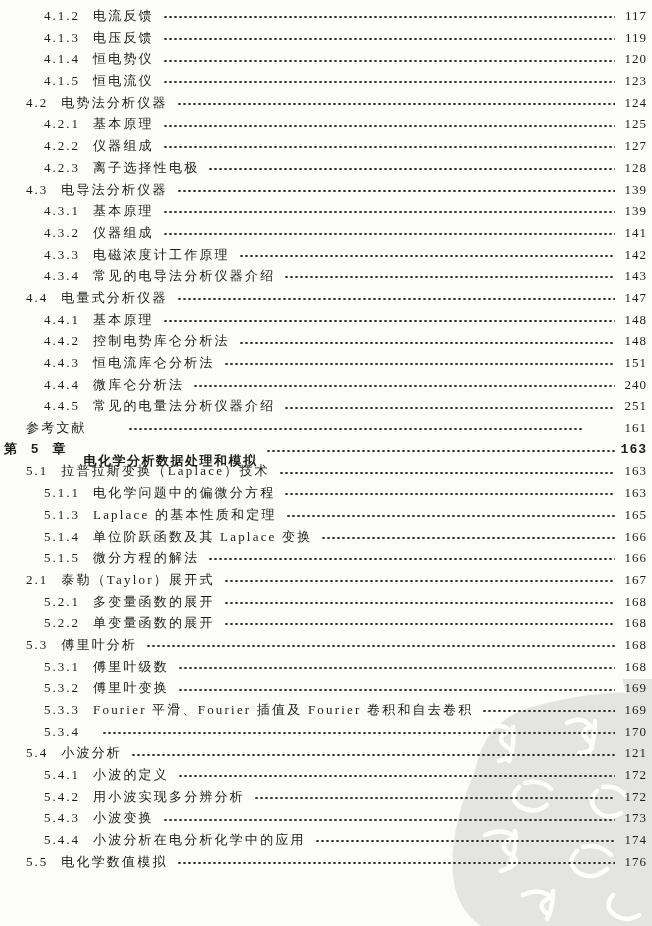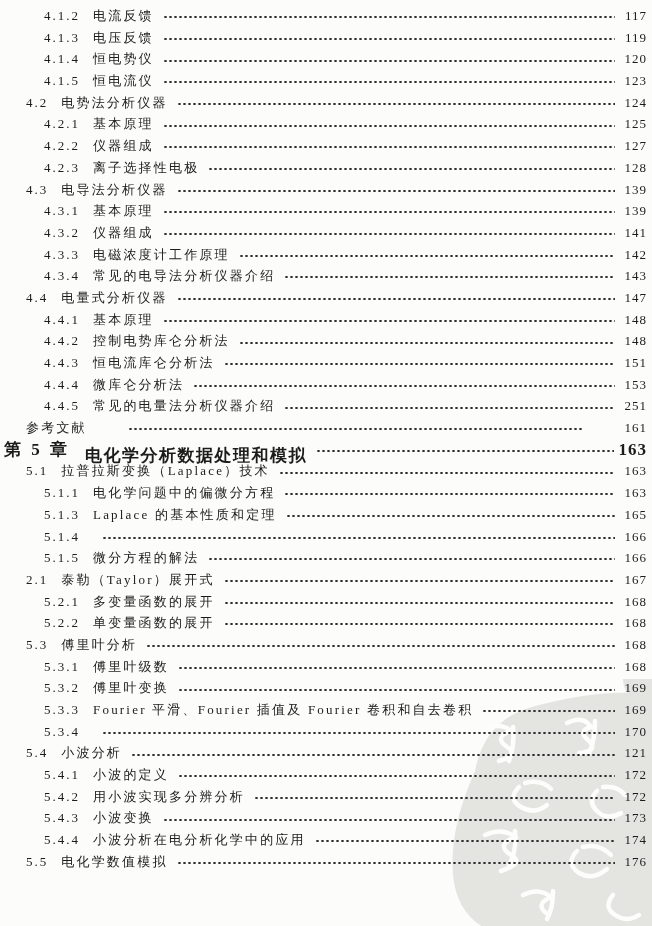--- a/index.html
+++ b/index.html
@@ -19,21 +19,20 @@
   .toc {
     position: absolute;
     left: 0; top: 0; right: 0; bottom: 0;
     padding: 5px 5px 0 4px;
     display: flex;
     flex-direction: column;
     z-index: 2;
   }
   .row {
     display: flex;
-    align-items: center;
     height: 21.7px;
     font-size: 13px;
     line-height: 21.7px;
     white-space: nowrap;
   }
   .num {
     letter-spacing: 2px;
     margin-right: 13px;
     flex: 0 0 auto;
   }
@@ -53,21 +52,21 @@
     background-position: left 60%;
     min-width: 12px;
   }
   .pageno {
     flex: 0 0 auto;
     min-width: 27px;
     text-align: right;
     letter-spacing: 1px;
   }
   
-  .lvl1 { font-weight: bold; font-size: 17px; padding-left: 0; }
+  .lvl1 { font-weight: bold; font-size: 13px; padding-left: 0; font-family: Liberation Mono, monospace; }
   .lvl1 .num { letter-spacing: 3px; margin-right: 15px; }
   .lvl1 .title { letter-spacing: 1.5px; margin-top: 12px; }
   .lvl2 { padding-left: 22px; }
   .lvl3 { padding-left: 40px; }
   .lvlref { padding-left: 22px; gap: 32px; }
   
   .watermark {
     position: absolute;
     right: -10px; bottom: -8px;
     width: 235px; height: 255px;
@@ -198,21 +197,21 @@
       <span class="num">4.4.3</span>
       <span class="title">恒电流库仑分析法</span>
       <span class="leader"></span>
       <span class="pageno">151</span>
     </div>
 
     <div class="row lvl3">
       <span class="num">4.4.4</span>
       <span class="title">微库仑分析法</span>
       <span class="leader"></span>
-      <span class="pageno">153</span>
+      <span class="pageno">240</span>
     </div>
 
     <div class="row lvl3">
       <span class="num">4.4.5</span>
       <span class="title">常见的电量法分析仪器介绍</span>
       <span class="leader"></span>
       <span class="pageno">251</span>
     </div>
 
     <div class="row lvlref">
@@ -246,20 +245,21 @@
 
     <div class="row lvl3">
       <span class="num">5.1.3</span>
       <span class="title">Laplace 的基本性质和定理</span>
       <span class="leader"></span>
       <span class="pageno">165</span>
     </div>
 
     <div class="row lvl3">
       <span class="num">5.1.4</span>
+      <span class="title">单位阶跃函数及其 Laplace 变换</span>
       <span class="leader"></span>
       <span class="pageno">166</span>
     </div>
 
     <div class="row lvl3">
       <span class="num">5.1.5</span>
       <span class="title">微分方程的解法</span>
       <span class="leader"></span>
       <span class="pageno">166</span>
     </div>

